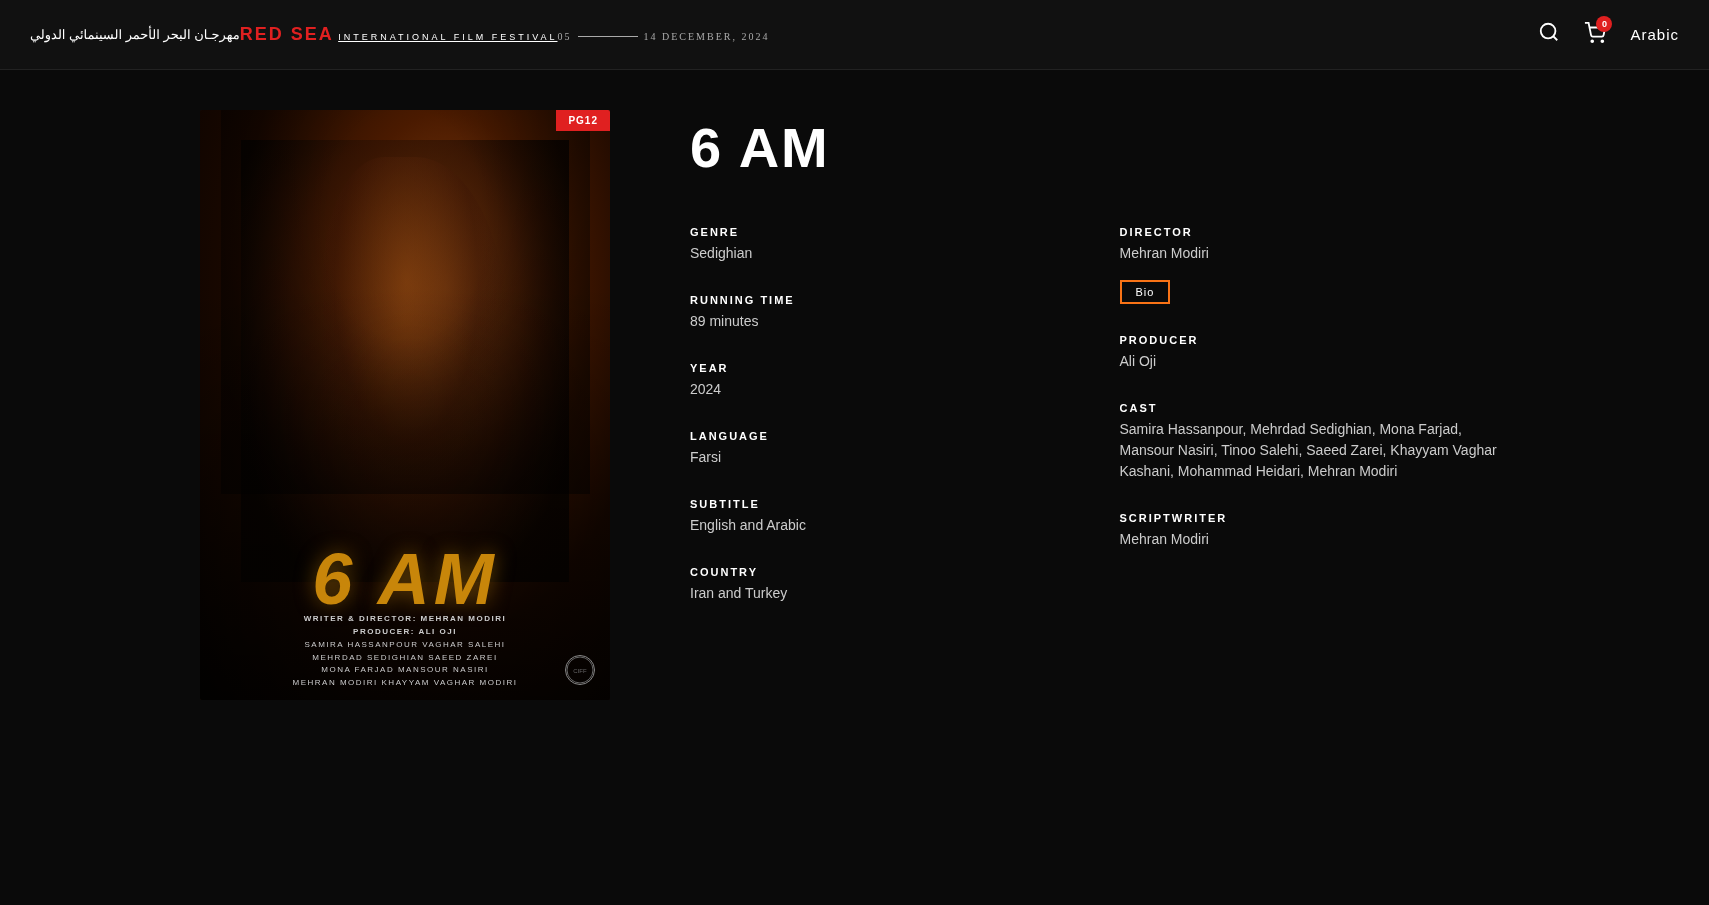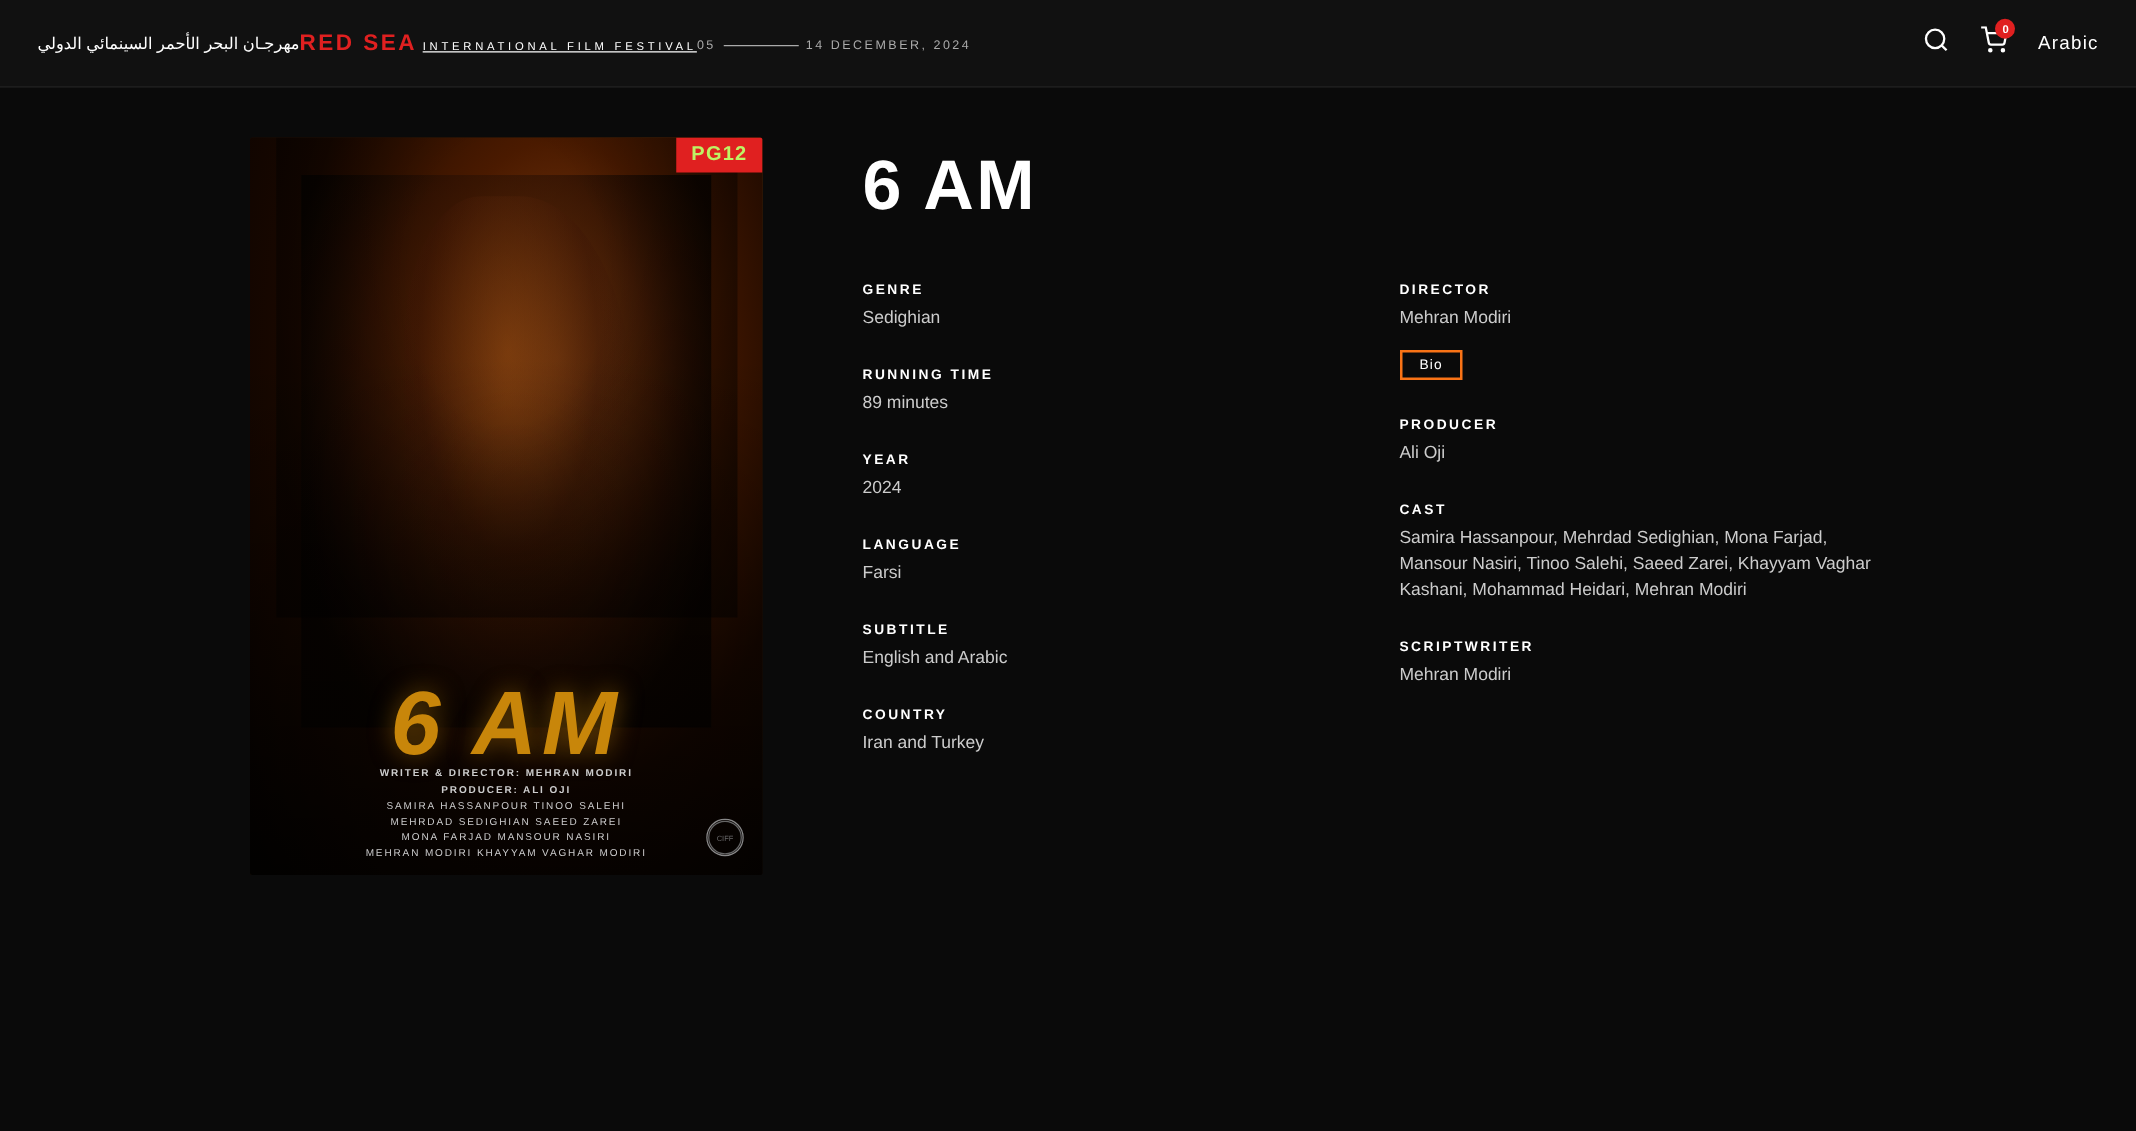--- a/index.html
+++ b/index.html
@@ -63,20 +63,21 @@
     }
 
     .logo-dates {
       color: #aaaaaa;
       font-size: 10px;
       letter-spacing: 2px;
       margin-top: 3px;
       display: flex;
       align-items: center;
       gap: 6px;
+      font-family: Liberation Serif, serif;
     }
 
     .logo-dates-line {
       display: inline-block;
       width: 60px;
       height: 1px;
       background: #aaaaaa;
     }
 
     .header-right {
@@ -206,22 +207,22 @@
       justify-content: center;
       font-size: 7px;
       color: #888;
     }
 
     .pg-badge {
       position: absolute;
       top: 0;
       right: 0;
       background: #e02020;
-      color: #bef264;
-      font-size: 16px;
+      color: #ffffff;
+      font-size: 10px;
       font-weight: bold;
       padding: 5px 12px;
       letter-spacing: 1px;
     }
 
     
     .film-info {
       flex: 1;
       padding-top: 10px;
     }
@@ -337,21 +338,21 @@
 
         <div style="position:absolute;left:5%;top:0;width:90%;height:65%;background:radial-gradient(ellipse at 50% 30%, transparent 30%, rgba(0,0,0,0.5) 80%);"></div>
       </div>
       <div class="poster-overlay"></div>
       <div class="poster-title-area">
         <div class="poster-6am">6 AM</div>
       </div>
       <div class="poster-credits">
         <div class="poster-credit-line bold">WRITER &amp; DIRECTOR: MEHRAN MODIRI</div>
         <div class="poster-credit-line bold">PRODUCER: ALI OJI</div>
-        <div class="poster-credit-line">SAMIRA HASSANPOUR  TINOO SALEHI</div>
+        <div class="poster-credit-line">SAMIRA HASSANPOUR  VAGHAR SALEHI</div>
         <div class="poster-credit-line">MEHRDAD SEDIGHIAN  SAEED ZAREI</div>
         <div class="poster-credit-line">MONA FARJAD  MANSOUR NASIRI</div>
         <div class="poster-credit-line">MEHRAN MODIRI  KHAYYAM VAGHAR MODIRI</div>
       </div>
       <div class="poster-stamp">
         <svg width="28" height="28" viewBox="0 0 28 28">
           <circle cx="14" cy="14" r="13" fill="none" stroke="#666" stroke-width="1"></circle>
           <text x="14" y="17" text-anchor="middle" font-size="6" fill="#666">CIFF</text>
         </svg>
       </div>

